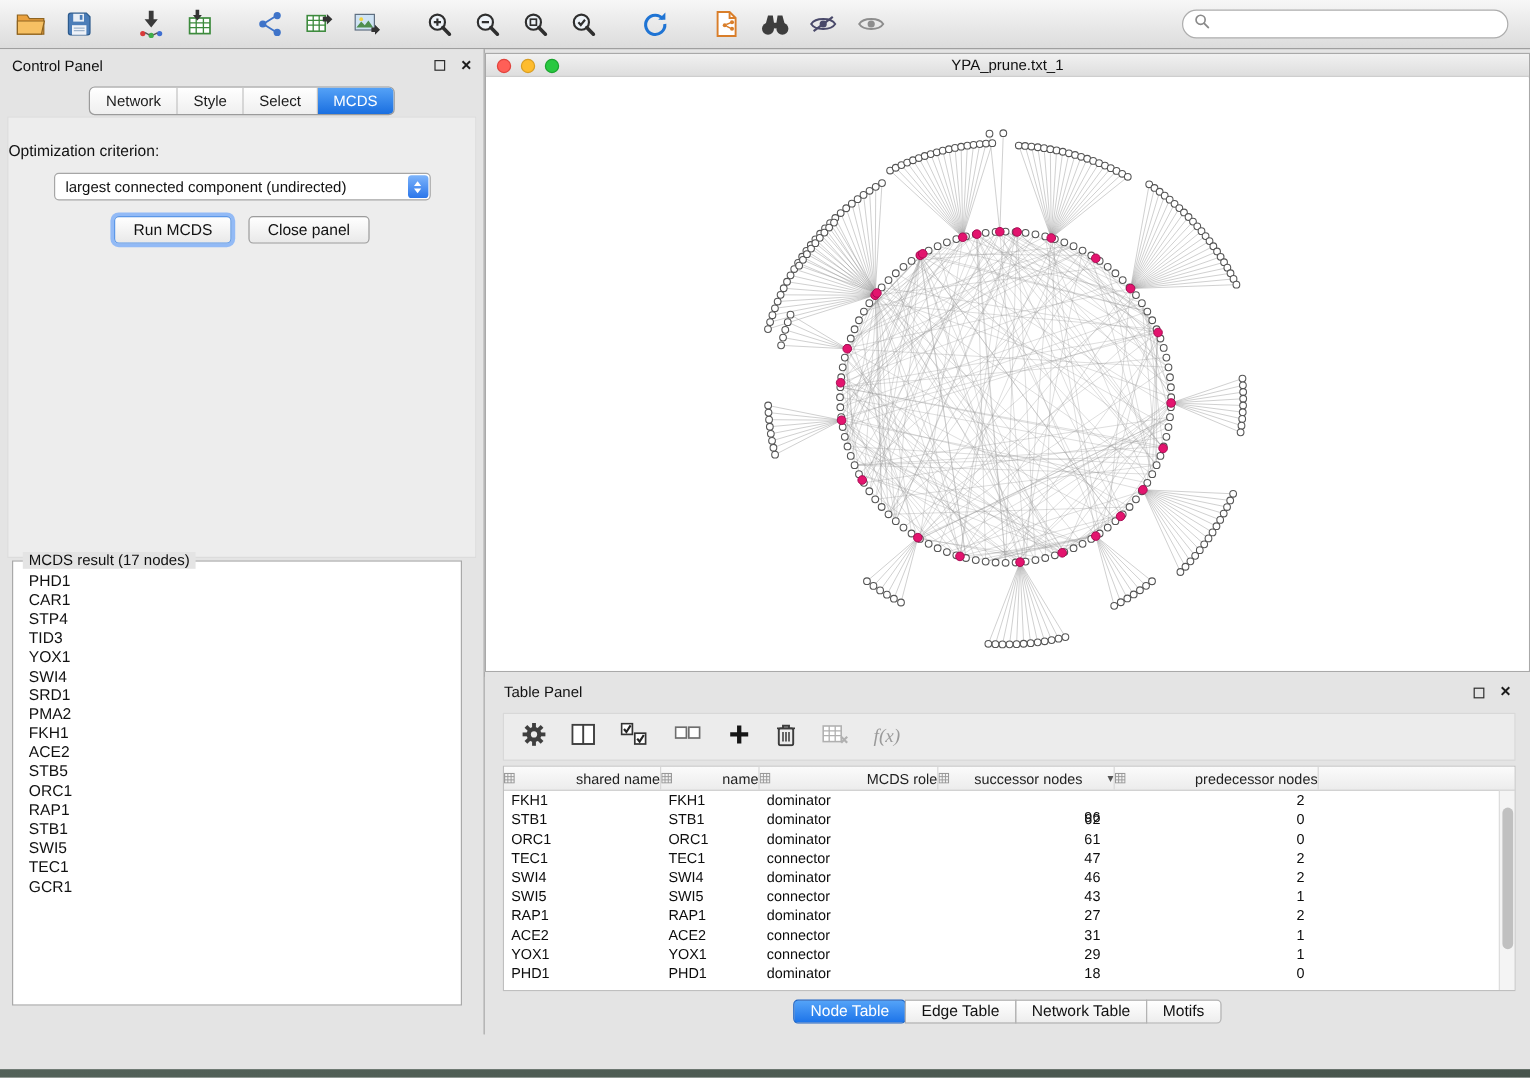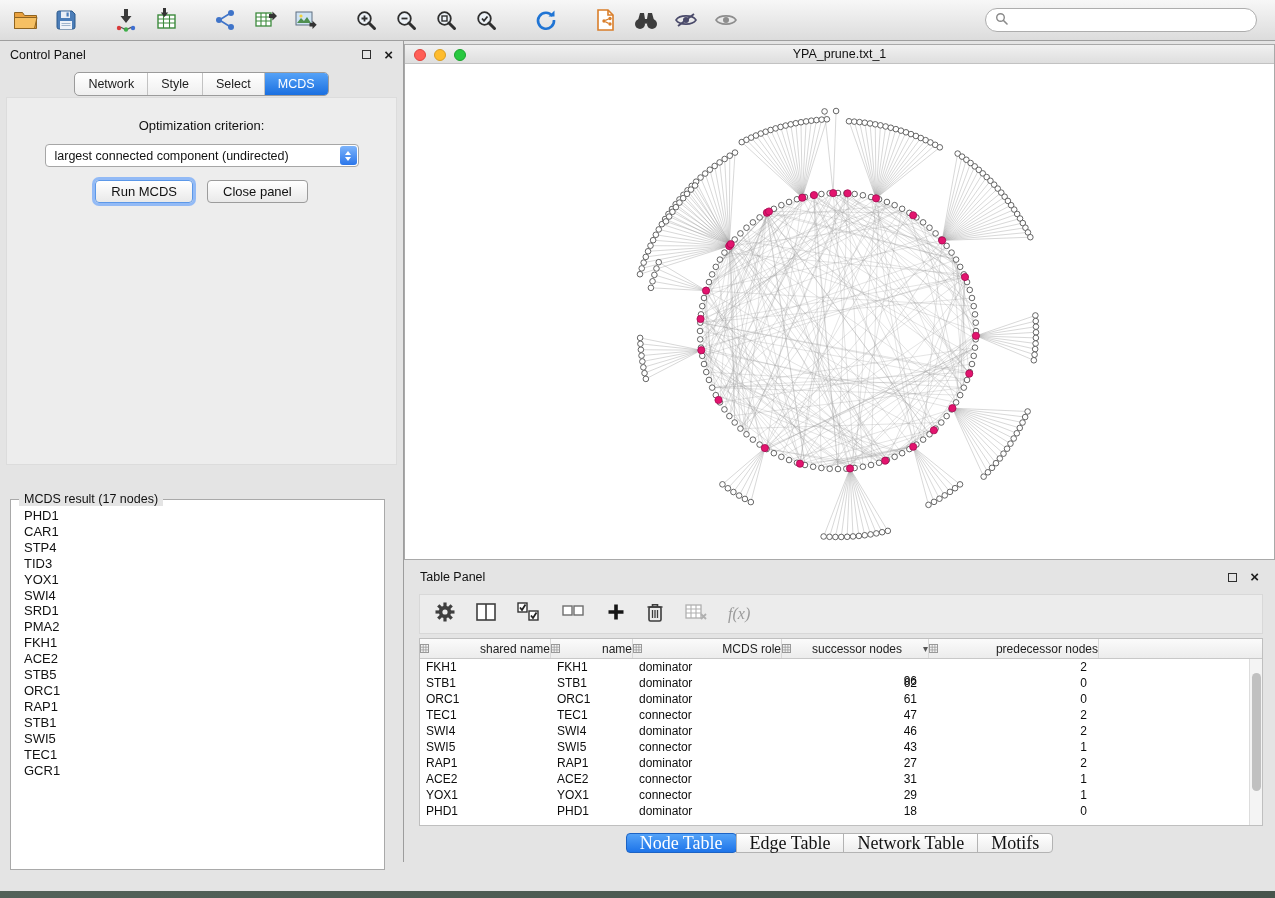--- a/index.html
+++ b/index.html
@@ -23,34 +23,34 @@
   .cp-header { height:27px; display:flex; align-items:center; padding:0 10px; font-size:12.5px; }
   .win-btns { margin-left:auto; display:flex; align-items:center; gap:13px; }
   .win-min { width:9px; height:9px; border:1.5px solid #2e2e2e; }
   .win-close { font-size:15px; font-weight:bold; color:#1d1d1d; line-height:10px; }
   .cp-tabs { display:flex; justify-content:center; margin-top:4px; }
   .seg { display:flex; border:1px solid #9b9b9b; border-radius:5px; overflow:hidden; background:linear-gradient(#ffffff,#efefef); }
   .seg-tab { padding:4px 13px; font-size:12.5px; color:#1c1c1c; border-left:1px solid #c2c2c2; }
   .seg-tab:first-child { border-left:none; }
   .seg-tab.active { background:linear-gradient(#55a2f7,#1a6fe0); color:#fff; }
   .cp-body { position:absolute; top:56px; left:6px; right:6px; height:368px; background:#ededed; border:1px solid #dcdcdc; }
-  .opt-label { margin-top:20px; text-align:center; font-size:13px; }
+  .opt-label { margin-top:20px; text-align:left; font-size:13px; }
   .select-row { display:flex; justify-content:center; margin-top:11px; }
   .mac-select { width:314px; height:23px; background:#fff; border:1px solid #a6a6a6; border-radius:4px;
     display:flex; align-items:center; font-size:12.5px; padding-left:9px; position:relative; }
   .mac-stepper { position:absolute; right:1px; top:1px; bottom:1px; width:17px; border-radius:3px;
     background:linear-gradient(#7db4fb,#2b76ea); display:flex; flex-direction:column; align-items:center; justify-content:center; gap:2px; }
   .tri-up { width:0; height:0; border-left:3.5px solid transparent; border-right:3.5px solid transparent; border-bottom:4.5px solid #fff; }
   .tri-dn { width:0; height:0; border-left:3.5px solid transparent; border-right:3.5px solid transparent; border-top:4.5px solid #fff; }
   .btn-row { display:flex; justify-content:center; gap:14px; margin-top:13px; }
   .push-btn { height:23px; padding:0 15px; font-size:13px; color:#111;
     background:linear-gradient(#ffffff,#e9e9e9); border:1px solid #9c9c9c; border-radius:4px;
     font-family:"Liberation Sans",sans-serif; }
   .push-btn.focused { box-shadow:0 0 0 3px rgba(99,160,250,.66); border-color:#5c98e8; }
-  .groupbox { position:absolute; left:10px; right:18px; top:426px; height:371px; border:1px solid #a9a9a9; background:#fff;margin-top:32px; }
+  .groupbox { position:absolute; left:10px; right:18px; top:426px; height:371px; border:1px solid #a9a9a9; background:#fff; }
   .groupbox-legend { position:absolute; top:-8px; left:8px; background:#e4e4e4; padding:0 5px; font-size:12.5px; }
   .mcds-list { position:absolute; inset:8px 2px 2px 2px; overflow:hidden; font-size:13px; }
   .list-item { padding:0 0 0 11px; line-height:15.9px; }
 
   
   .right-area { position:absolute; left:404px; top:41px; width:871px; height:821px; }
   .network-window { position:absolute; top:3px; left:0; width:871px; height:516px; border:1px solid #a9a9a9; background:#fff; }
   .net-titlebar { height:19px; background:linear-gradient(#f1f1f1,#dedede); border-bottom:1px solid #c2c2c2;
     position:relative; display:flex; align-items:center; justify-content:center; font-size:12.5px; }
   .lights { position:absolute; left:9px; top:3.5px; display:flex; gap:8px; }
@@ -67,22 +67,22 @@
   .thead { display:flex; height:20px; background:linear-gradient(#fbfbfb,#ececec); border-bottom:1px solid #c8c8c8; font-size:12px; color:#222; }
   .th { display:flex; align-items:center; justify-content:space-between; gap:5px; border-right:1px solid #d8d8d8; overflow:hidden; white-space:nowrap; }
   .combo { color:#555; font-size:10px; }
   .tbody { position:absolute; top:20px; left:0; right:13px; bottom:0; overflow:hidden; }
   .tr { display:flex; height:16px; align-items:center; font-size:12px; color:#0d0d0d; }
   .td { padding-left:6px; overflow:hidden; white-space:nowrap; }
   .td.num { text-align:right; padding-right:12px; padding-left:0; }
   .vscroll { position:absolute; top:20px; right:0; bottom:0; width:13px; background:#f4f4f4; border-left:1px solid #ddd; }
   .vthumb { position:absolute; top:14px; left:2px; width:9px; height:118px; background:#c0c0c0; border-radius:5px; }
   .tp-tabs { position:absolute; bottom:9px; left:0; right:0; display:flex; justify-content:center; }
-  .bt { height:20px; line-height:18px; padding:0 13px; font-size:18px; color:#111;
-    background:linear-gradient(#ffffff,#ededed); border:1px solid #b3b3b3; margin-left:-1px;font-family:Liberation Serif, serif; }
+  .bt { height:20px; line-height:18px; padding:0 13px; font-size:13px; color:#111;
+    background:linear-gradient(#ffffff,#ededed); border:1px solid #b3b3b3; margin-left:-1px; }
   .bt:first-child { border-radius:4px 0 0 4px; margin-left:0; }
   .bt:last-child { border-radius:0 4px 4px 0; }
   .bt.active { background:linear-gradient(#54a3f8,#1d74e9); color:#fff; border-color:#1c63c4; border-radius:4px; }
 
   
   .status-bar { position:absolute; left:0; right:0; top:862px; height:29px;
     background:linear-gradient(#f4f4f4,#dadada); border-top:1px solid #a5a5a5;
     display:flex; align-items:center; padding:0 9px; }
   .list-btn { width:28px; height:19px; background:#fafafa; border:1px solid #9a9a9a; border-radius:3px;
     display:flex; align-items:center; justify-content:center; }

